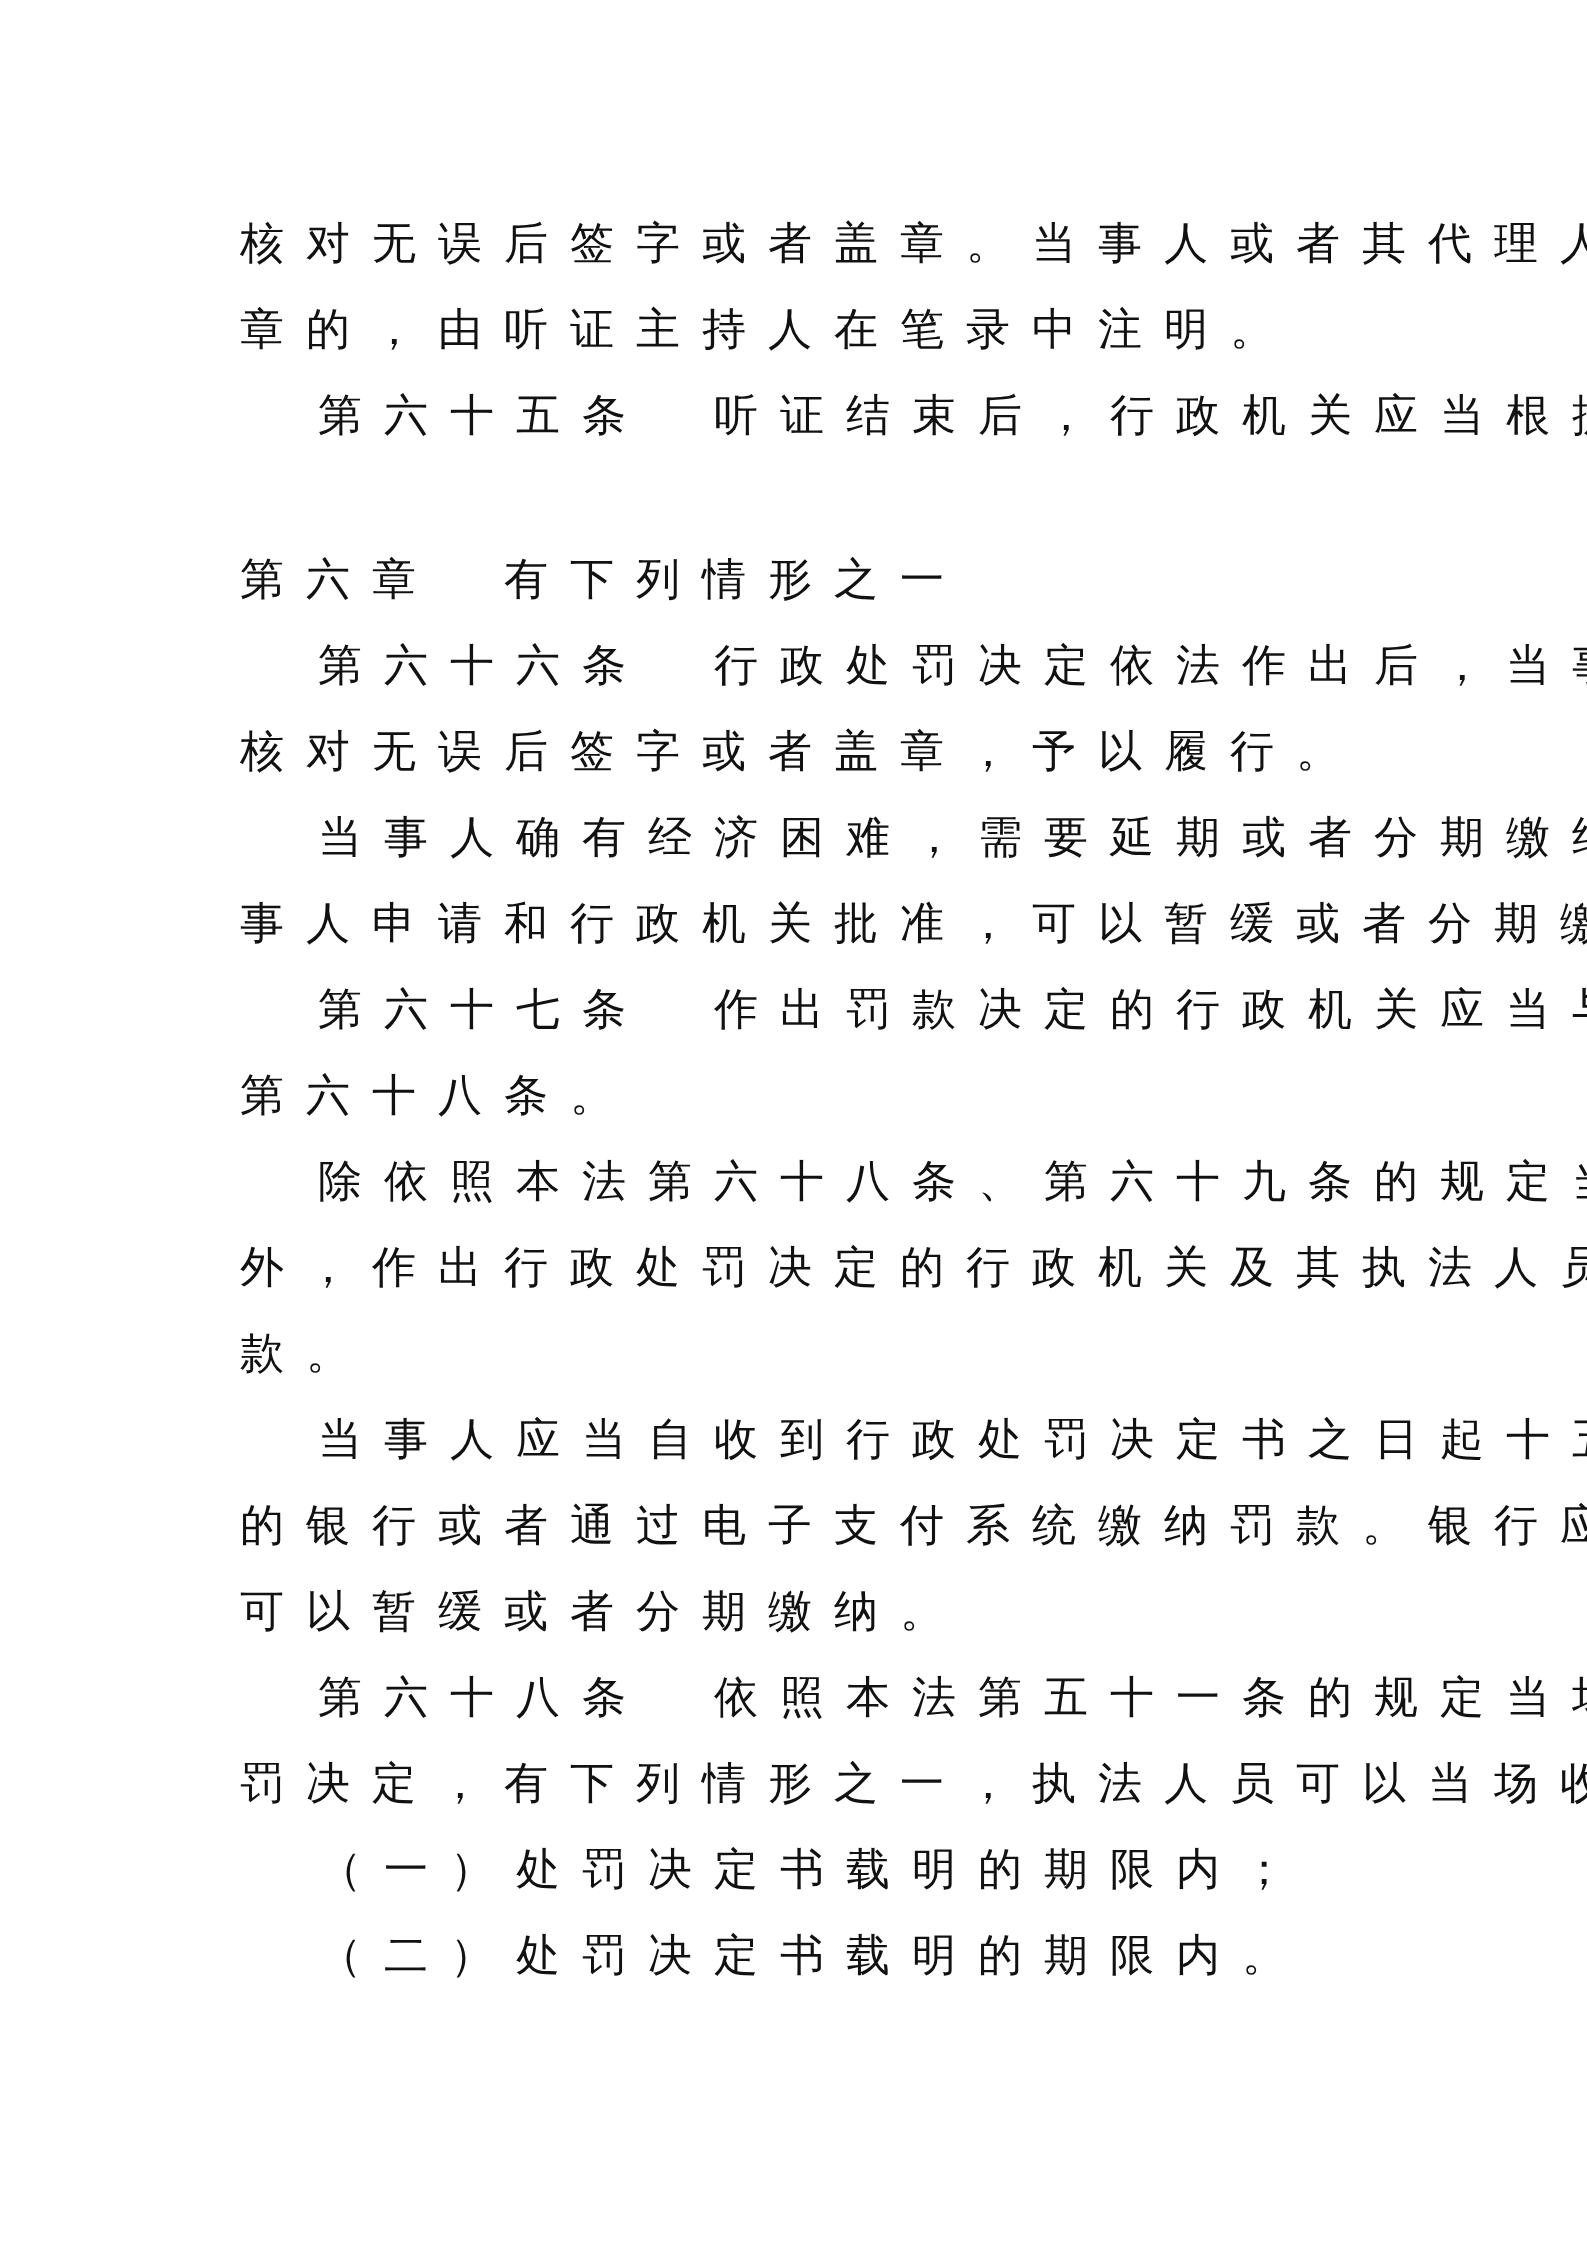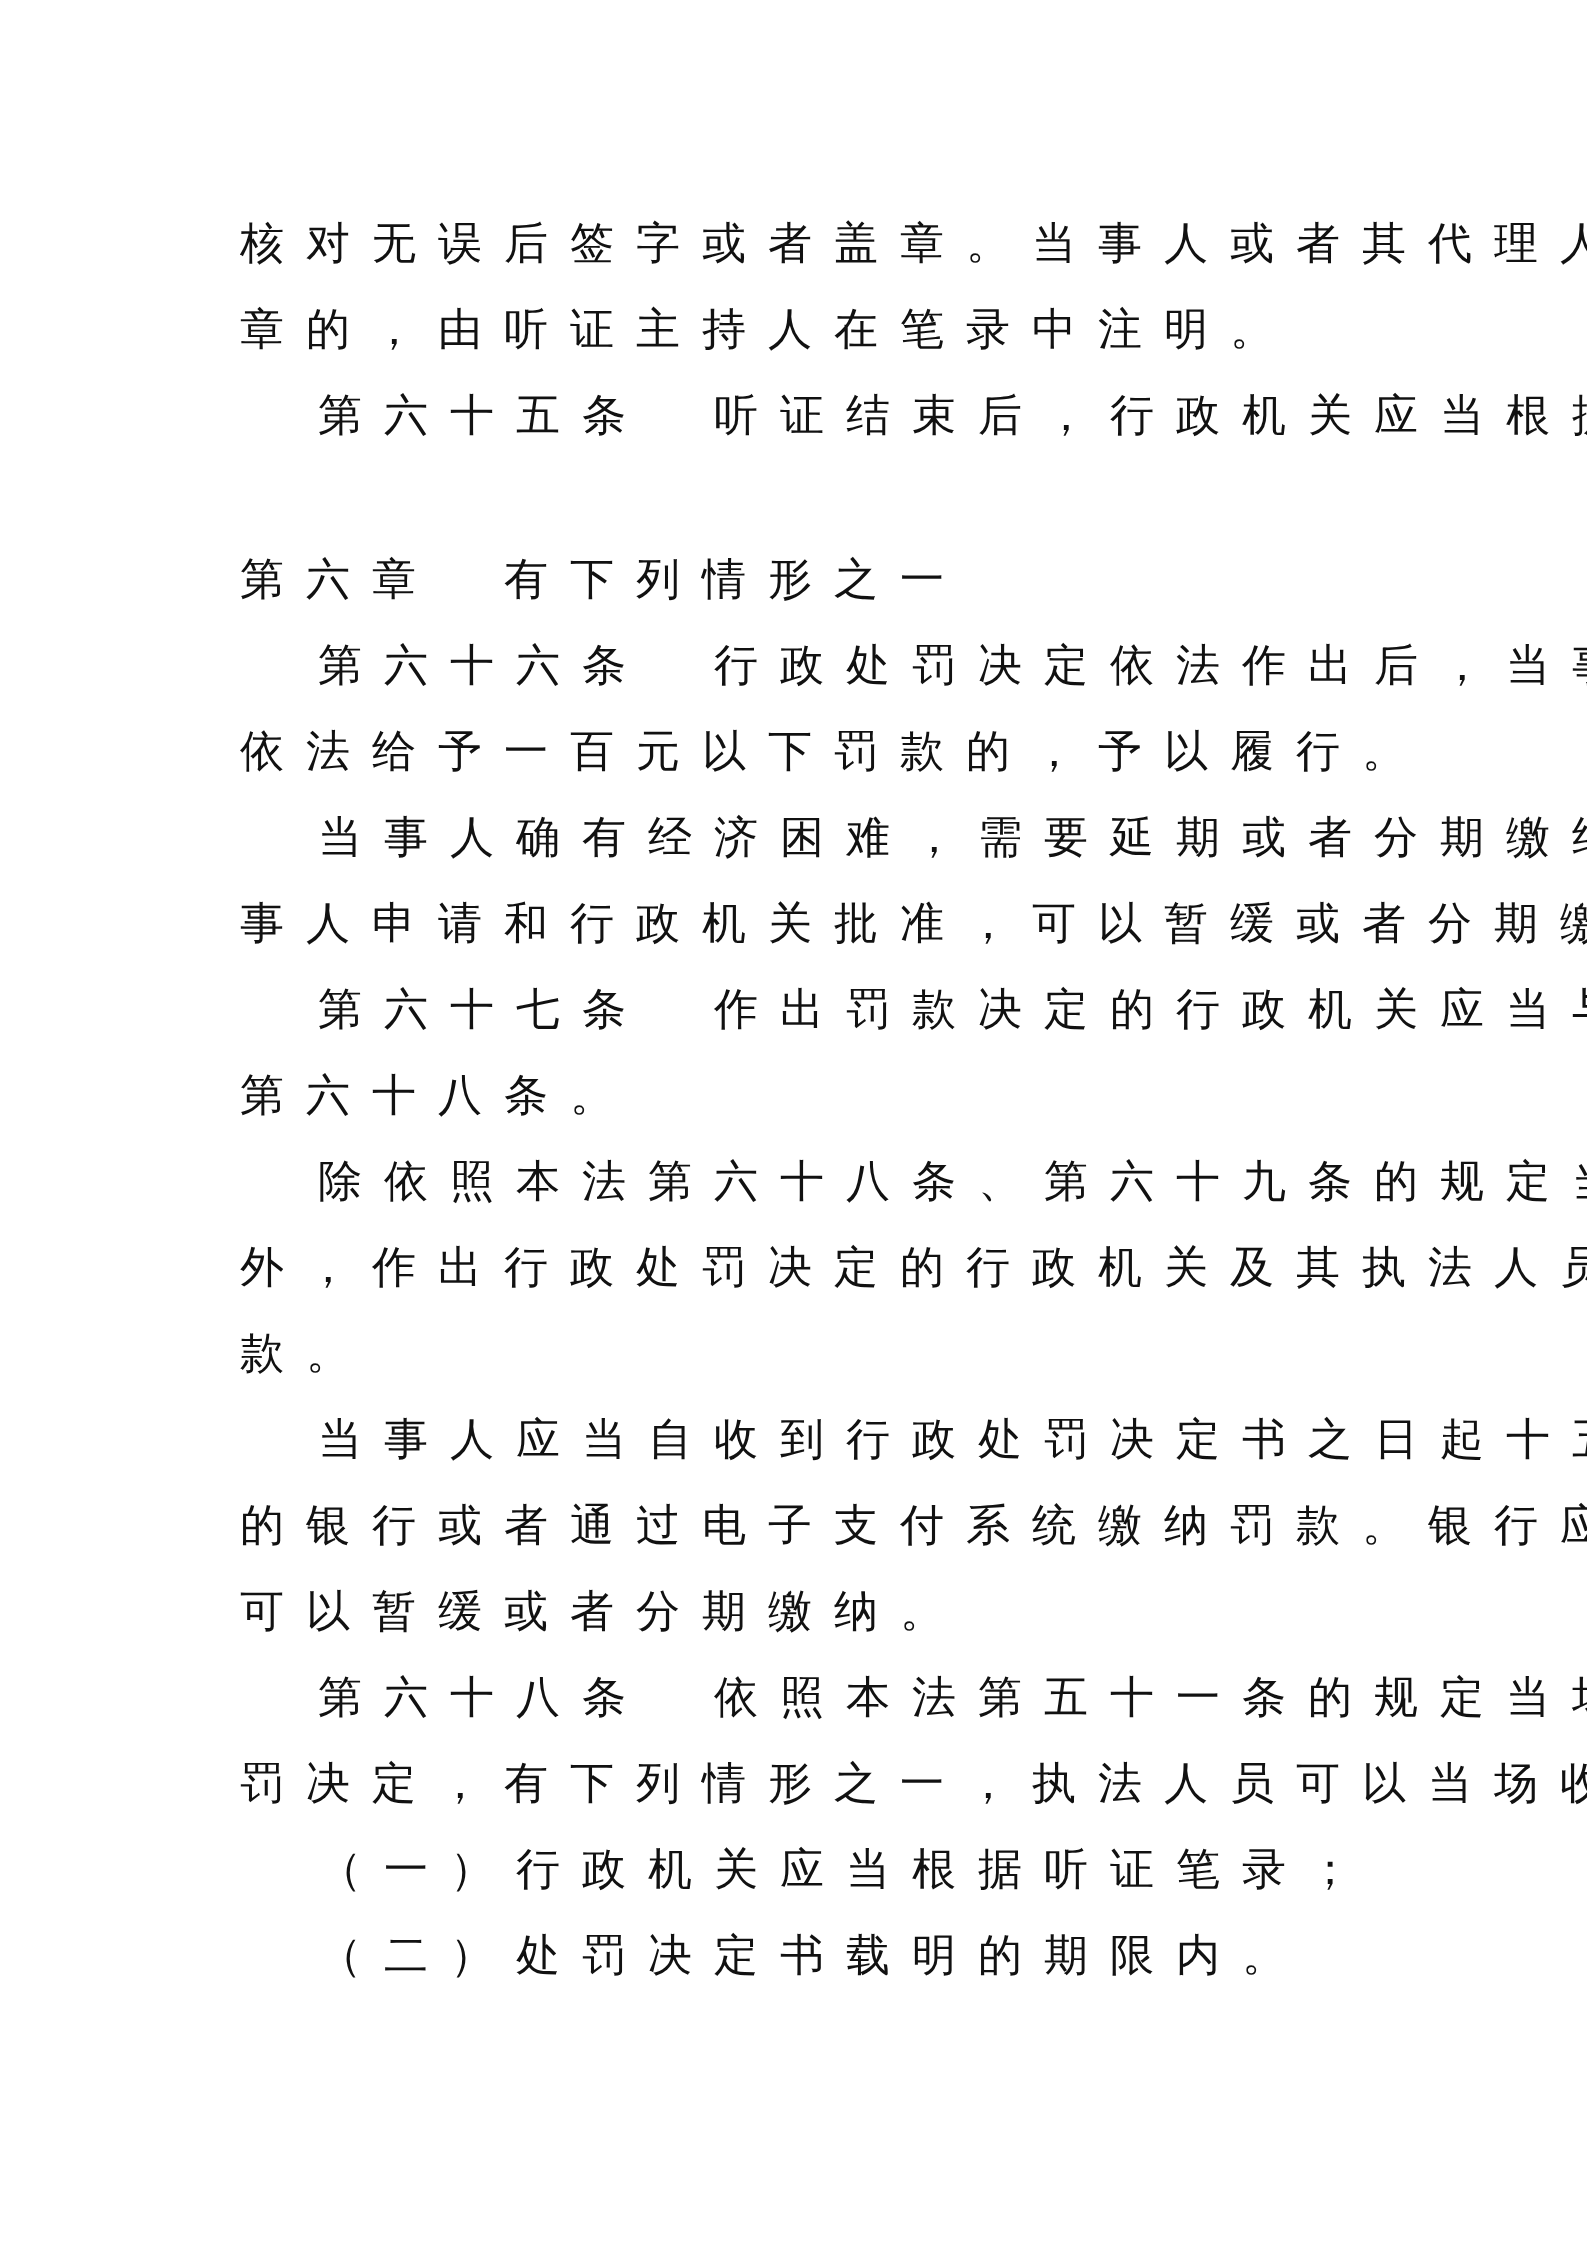--- a/index.html
+++ b/index.html
@@ -53,21 +53,21 @@
   </div>
 
   <div class="gap"></div>
 
   <div class="para">
     <span class="line">第六章　有下列情形之一</span>
   </div>
 
   <div class="para">
     <span class="line indent">第六十六条　行政处罚决定依法作出后，当事人应当在行政</span>
-    <span class="line">依法给予一百元以下罚款的，予以履行。</span>
+    <span class="line">核对无误后签字或者盖章，予以履行。</span>
   </div>
 
   <div class="para">
     <span class="line indent">当事人确有经济困难，需要延期或者分期缴纳罚款的，经当</span>
     <span class="line">事人申请和行政机关批准，可以暂缓或者分期缴纳。</span>
   </div>
 
   <div class="para">
     <span class="line indent">第六十七条　作出罚款决定的行政机关应当与收缴罚款的</span>
     <span class="line">第六十八条。</span>
@@ -84,20 +84,20 @@
     <span class="line">的银行或者通过电子支付系统缴纳罚款。银行应当收受罚款，并</span>
     <span class="line">可以暂缓或者分期缴纳。</span>
   </div>
 
   <div class="para">
     <span class="line indent">第六十八条　依照本法第五十一条的规定当场作出行政处</span>
     <span class="line">罚决定，有下列情形之一，执法人员可以当场收缴罚款：</span>
   </div>
 
   <div class="para">
-    <span class="line indent">（一）行政机关应当根据听证笔录；</span>
+    <span class="line indent">（一）处罚决定书载明的期限内；</span>
   </div>
 
   <div class="para">
     <span class="line indent">（二）处罚决定书载明的期限内。</span>
   </div>
 
 </div>
 
 </body></html>

